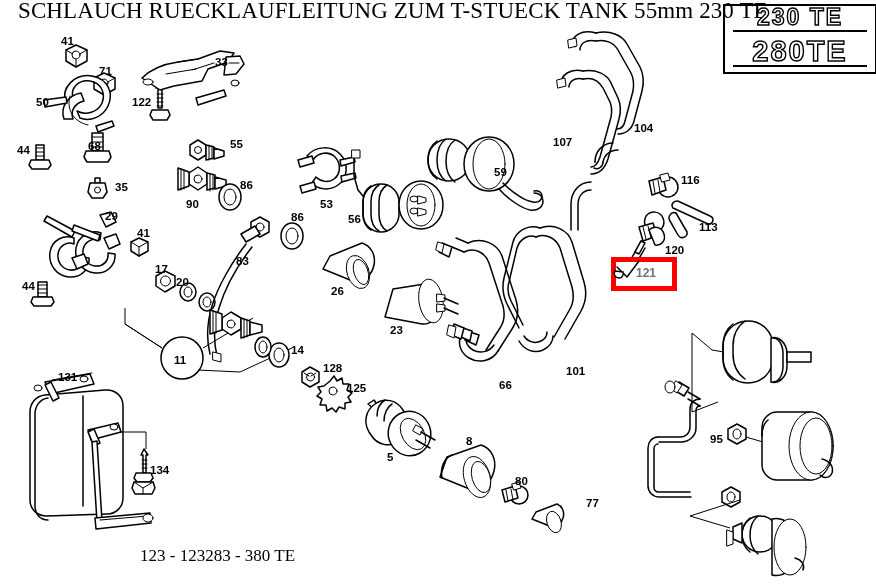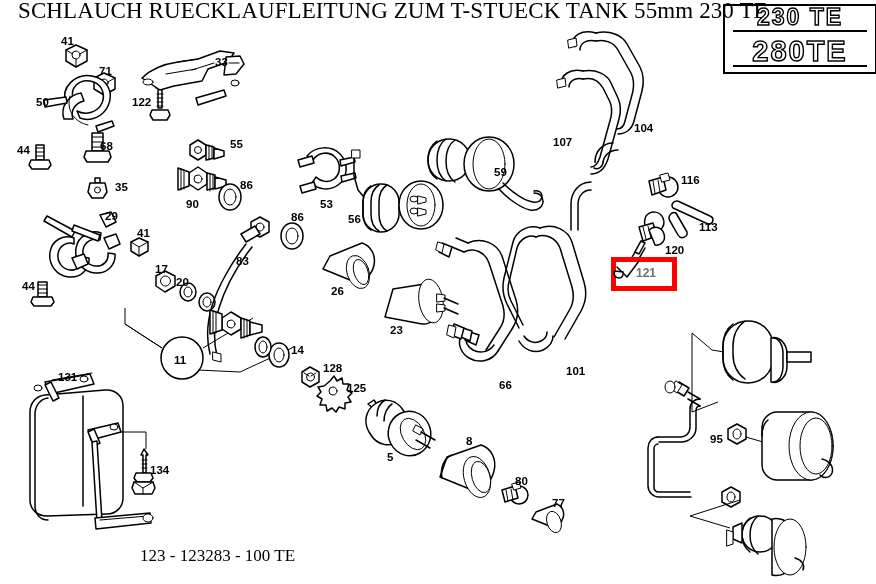--- a/index.html
+++ b/index.html
@@ -485,35 +485,35 @@
     <div class="badge-rule r1"></div>
     <div class="badge-line badge-bot emboss">280TE</div>
     <div class="badge-rule r2"></div>
   </div>
 
   <div id="labels">
       <div class="lbl" style="left: 61px; top: 36px;">41</div>
       <div class="lbl" style="left: 99px; top: 66px;">71</div>
       <div class="lbl" style="left: 36px; top: 97px;">50</div>
       <div class="lbl" style="left: 17px; top: 145px;">44</div>
-      <div class="lbl" style="left: 100px; top: 141px;">68</div>
+      <div class="lbl" style="left: 88px; top: 141px;">68</div>
       <div class="lbl" style="left: 115px; top: 182px;">35</div>
       <div class="lbl" style="left: 105px; top: 211px;">29</div>
       <div class="lbl" style="left: 137px; top: 228px;">41</div>
       <div class="lbl" style="left: 22px; top: 281px;">44</div>
       <div class="lbl" style="left: 155px; top: 264px;">17</div>
       <div class="lbl" style="left: 176px; top: 277px;">20</div>
       <div class="lbl" style="left: 174px; top: 355px;">11</div>
       <div class="lbl" style="left: 291px; top: 345px;">14</div>
       <div class="lbl" style="left: 323px; top: 363px;">128</div>
       <div class="lbl" style="left: 347px; top: 383px;">125</div>
       <div class="lbl" style="left: 387px; top: 452px;">5</div>
       <div class="lbl" style="left: 466px; top: 436px;">8</div>
       <div class="lbl" style="left: 515px; top: 476px;">80</div>
-      <div class="lbl" style="left: 552px; top: 498px;">77</div>
+      <div class="lbl" style="left: 586px; top: 498px;">77</div>
       <div class="lbl" style="left: 58px; top: 372px;">131</div>
       <div class="lbl" style="left: 150px; top: 465px;">134</div>
       <div class="lbl" style="left: 132px; top: 97px;">122</div>
       <div class="lbl" style="left: 215px; top: 57px;">33</div>
       <div class="lbl" style="left: 230px; top: 139px;">55</div>
       <div class="lbl" style="left: 186px; top: 199px;">90</div>
       <div class="lbl" style="left: 240px; top: 180px;">86</div>
       <div class="lbl" style="left: 291px; top: 212px;">86</div>
       <div class="lbl" style="left: 320px; top: 199px;">53</div>
       <div class="lbl" style="left: 236px; top: 256px;">83</div>
@@ -531,15 +531,15 @@
       <div class="lbl" style="left: 710px; top: 434px;">95</div>
     </div>
 
   <div class="hl-box"></div>
   <div class="hl-label">121</div>
   <svg style="position:absolute;left:611px;top:257px;width:66px;height:34px;pointer-events:none">
     <path d="M6,10 L16,20 L28,4" fill="none" stroke="#000" stroke-width="1.5" stroke-linecap="round" stroke-linejoin="round"></path>
     <path d="M4,14 c-2,3 0,7 4,7 c3,0 5,-3 4,-6 z" fill="#fff" stroke="#000" stroke-width="1.5"></path>
   </svg>
 
-  <div class="caption">123 - 123283 - 100 TE</div>
+  <div class="caption">123 - 123283 - 380 TE</div>
 
 </div>
 
 </body></html>

